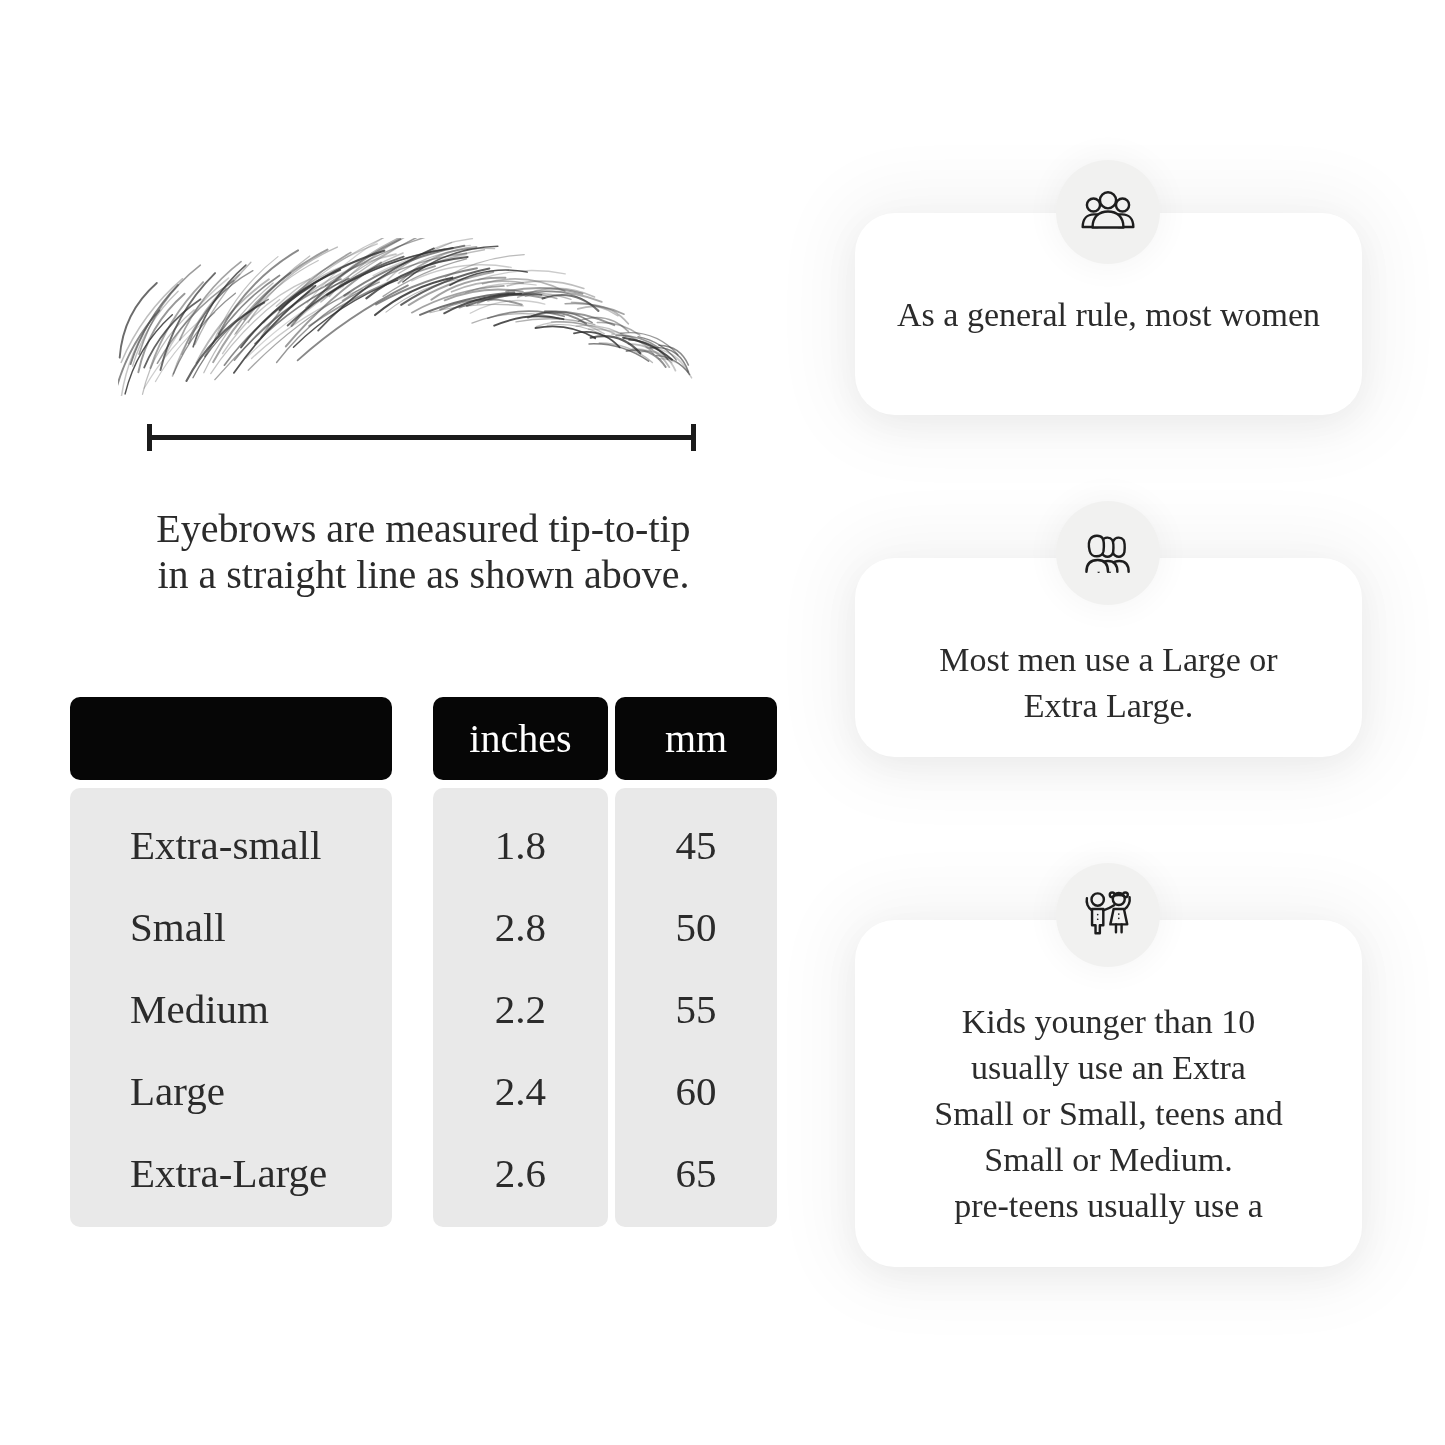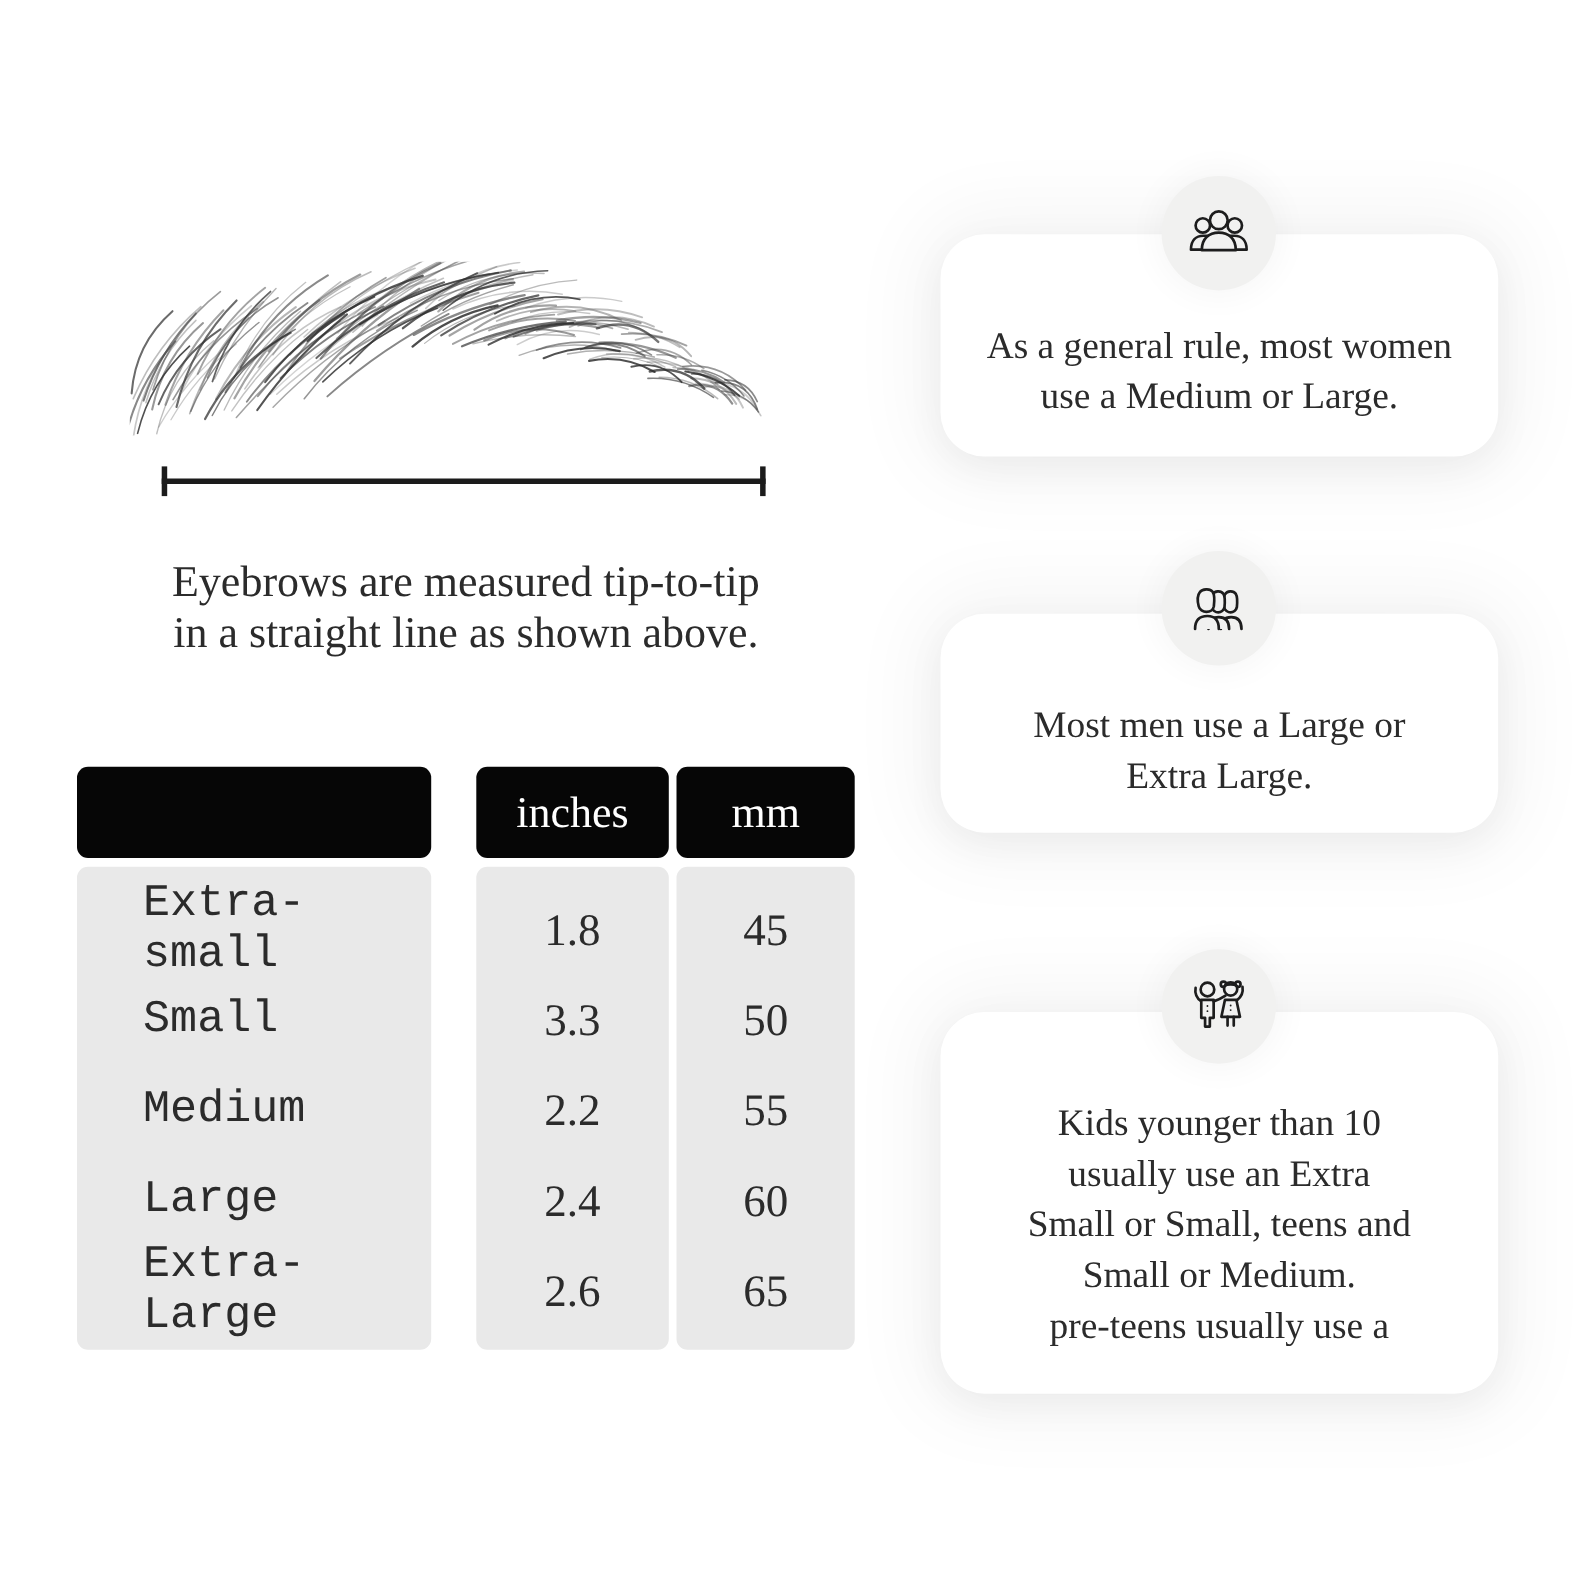--- a/index.html
+++ b/index.html
@@ -20,21 +20,21 @@
   }
   
   .size-table{position:absolute;left:70px;top:697px;width:707px;}
   .tbl-head{display:flex;gap:7px;}
   .tbl-head .hcell{
     height:83px;background:#060606;border-radius:10px;color:#ffffff;
     display:flex;align-items:center;justify-content:center;font-size:40px;
   }
   .tbl-body{display:flex;gap:7px;margin-top:8px;}
   .tbl-col{background:#e9e9e9;border-radius:10px;height:439px;box-sizing:border-box;padding-top:16px;}
-  .c1{width:330px;font-family:Liberation Mono, monospace;}
+  .c1{width:330px;}
   .c2{width:180px;margin-left:34px;}
   .c3{width:166px;}
   .cell{height:82px;display:flex;align-items:center;font-size:41px;}
   .c1 .cell{padding-left:60px;}
   .c2 .cell,.c3 .cell{justify-content:center;}
   
   .card{
     position:absolute;left:855px;width:507px;background:#ffffff;border-radius:40px;
     box-shadow:0 10px 35px rgba(0,0,0,.05),0 0 70px 22px rgba(0,0,0,.042);
     box-sizing:border-box;padding-top:79px;text-align:center;font-family:Liberation Serif, serif;
@@ -228,39 +228,38 @@
     <div class="tbl-body">
       <div class="tbl-col c1">
         <div class="cell">Extra-small</div>
         <div class="cell">Small</div>
         <div class="cell">Medium</div>
         <div class="cell">Large</div>
         <div class="cell">Extra-Large</div>
       </div>
       <div class="tbl-col c2">
         <div class="cell">1.8</div>
-        <div class="cell">3.3</div>
+        <div class="cell">2.8</div>
         <div class="cell">2.2</div>
         <div class="cell">2.4</div>
         <div class="cell">2.6</div>
       </div>
       <div class="tbl-col c3">
         <div class="cell">45</div>
         <div class="cell">50</div>
         <div class="cell">55</div>
         <div class="cell">60</div>
         <div class="cell">65</div>
       </div>
     </div>
   </div>
 
   <div class="card" style="top:213px;height:202px;">
     <div class="card-text">
       <div>As a general rule, most women</div>
-      <div>use a Medium or Large.</div>
     </div>
   </div>
   <div class="badge" style="top:160px;left:1056px;">
     <svg width="60" height="60" viewBox="0 0 64 64">
       <path class="icon-fill" d="M5,48 C5,39 10,34.5 17,34.5 L21,34.5 L21,48 Z"></path>
       <circle class="icon-fill" cx="16.5" cy="24.5" r="7"></circle>
       <path class="icon-fill" d="M59,48 C59,39 54,34.5 47,34.5 L43,34.5 L43,48 Z"></path>
       <circle class="icon-fill" cx="47.5" cy="24.5" r="7"></circle>
       <path class="icon-fill" d="M15.5,48.5 C15.5,37 22.5,31.5 32,31.5 C41.5,31.5 48.5,37 48.5,48.5 Z"></path>
       <circle class="icon-fill" cx="32" cy="19.5" r="8.6"></circle>

